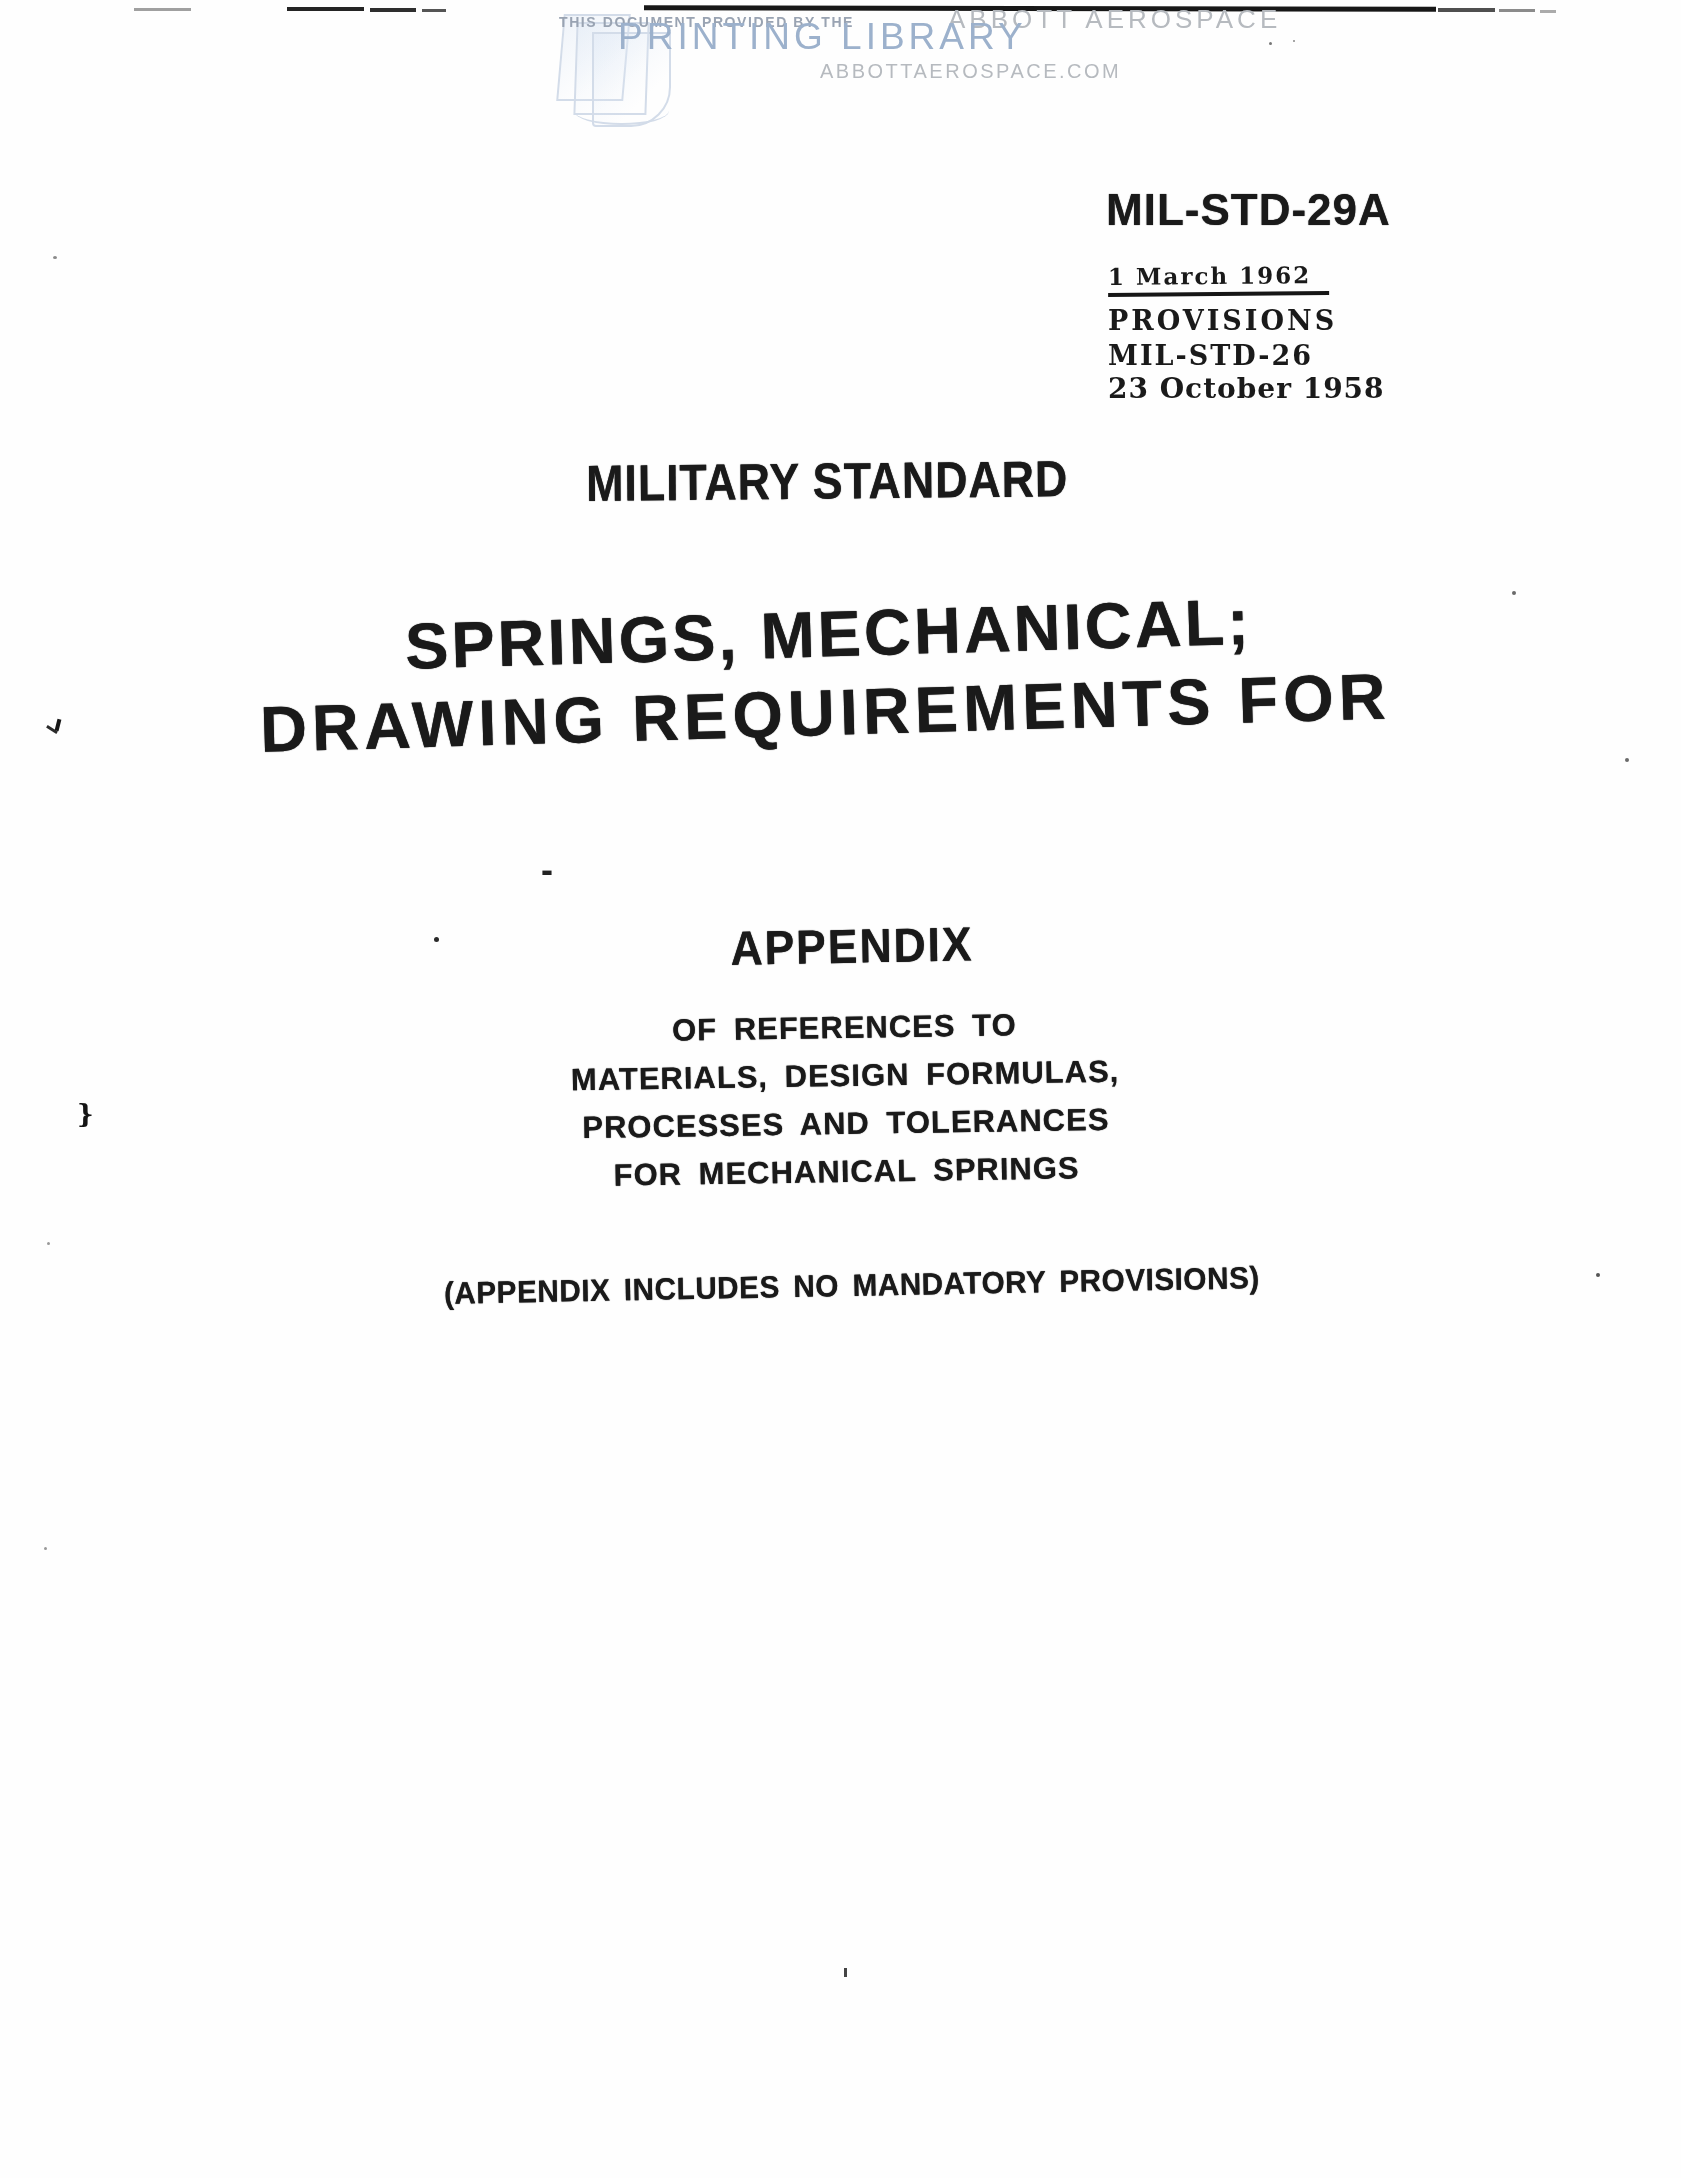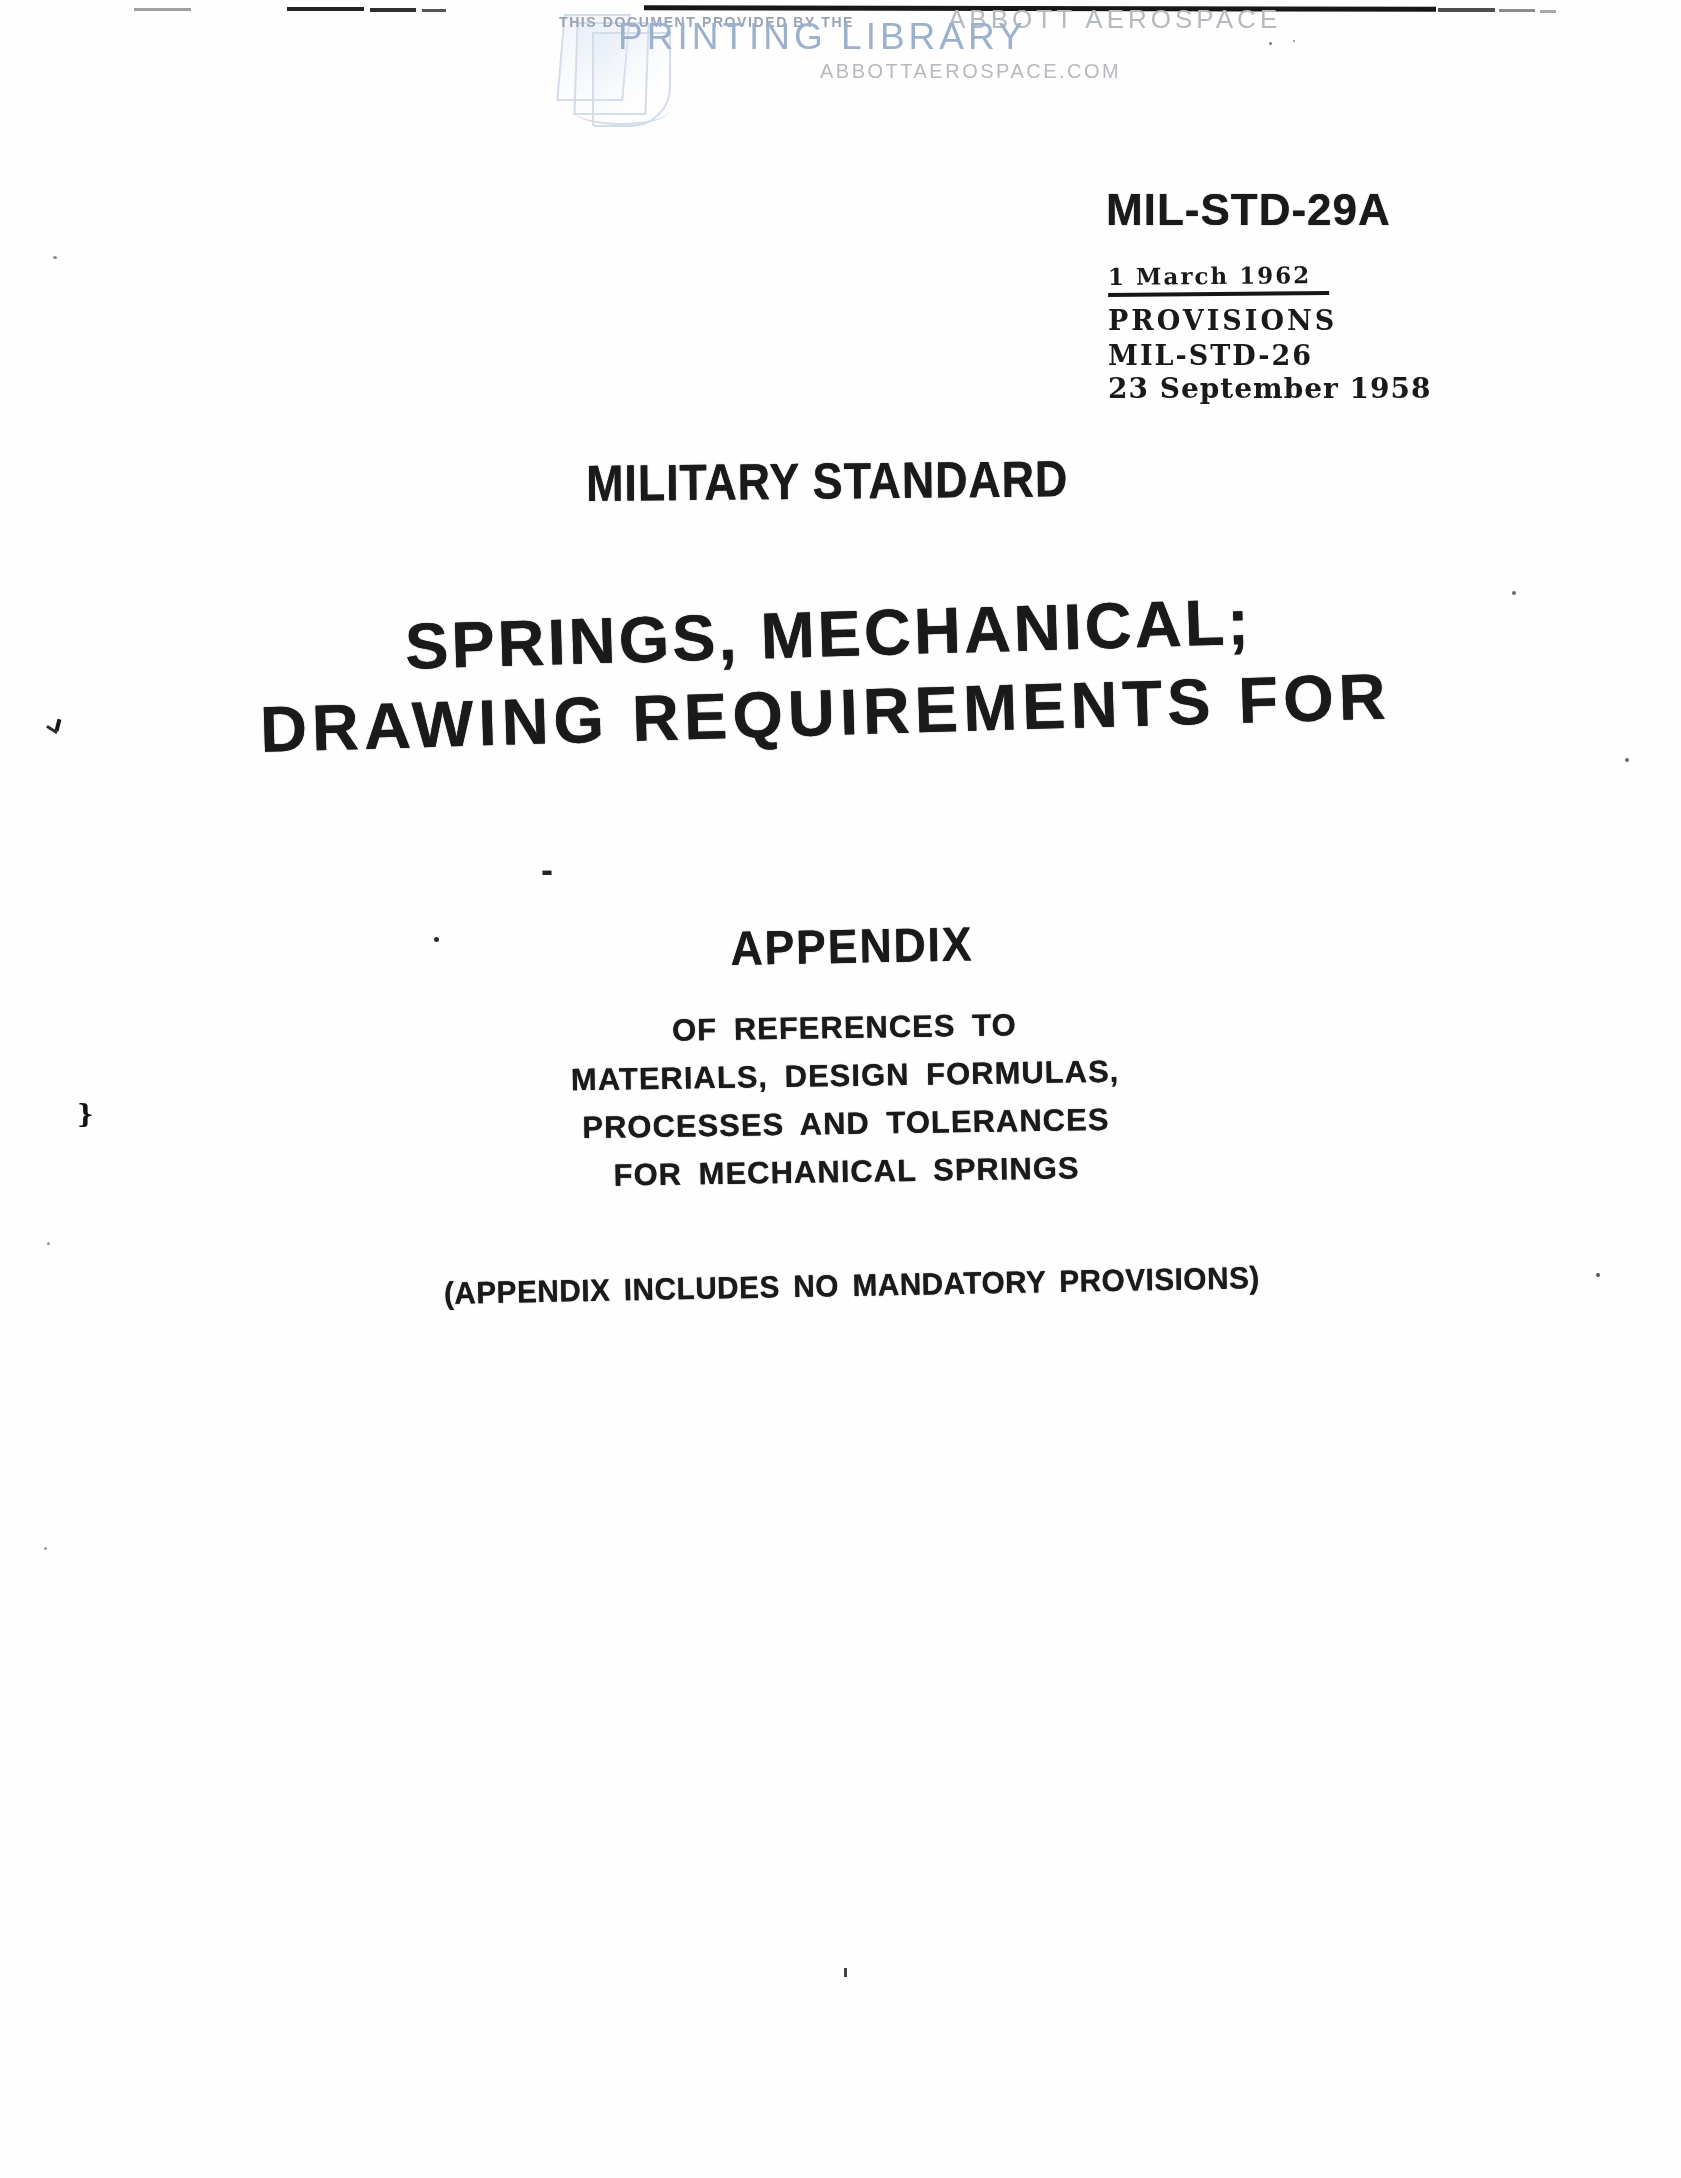--- a/index.html
+++ b/index.html
@@ -159,21 +159,21 @@
     <div class="wm-text wm-url">ABBOTTAEROSPACE.COM</div>
   </div>
 
   <div>
     <div class="docid docid-number">MIL-STD-29A</div>
     <div class="docid docid-date">
       <span class="u">1 March 1962</span>
     </div>
     <div class="docid docid-superseding">PROVISIONS</div>
     <div class="docid docid-prev">MIL-STD-26</div>
-    <div class="docid docid-prevdate">23 September 1958</div>
+    <div class="docid docid-prevdate">23 October 1958</div>
   </div>
 
   <div class="kicker">MILITARY STANDARD</div>
   <div class="title1">SPRINGS, MECHANICAL;</div>
   <div class="title2">DRAWING REQUIREMENTS FOR</div>
 
   <div class="appendix-label">APPENDIX</div>
   <div class="appendix-sub">
     <div>OF REFERENCES TO</div>
     <div>MATERIALS, DESIGN FORMULAS,</div>

